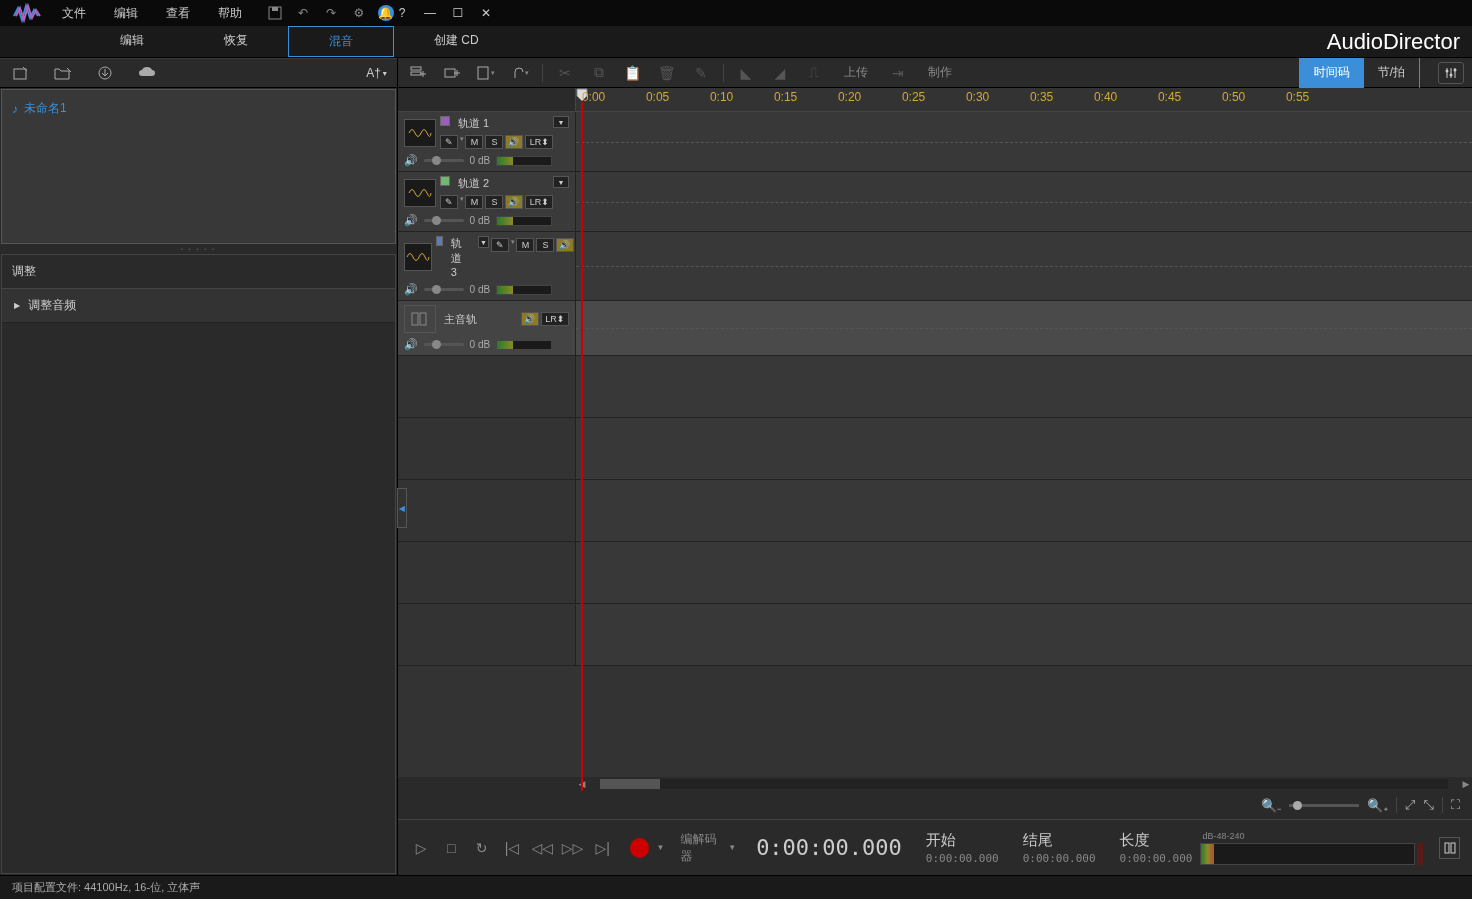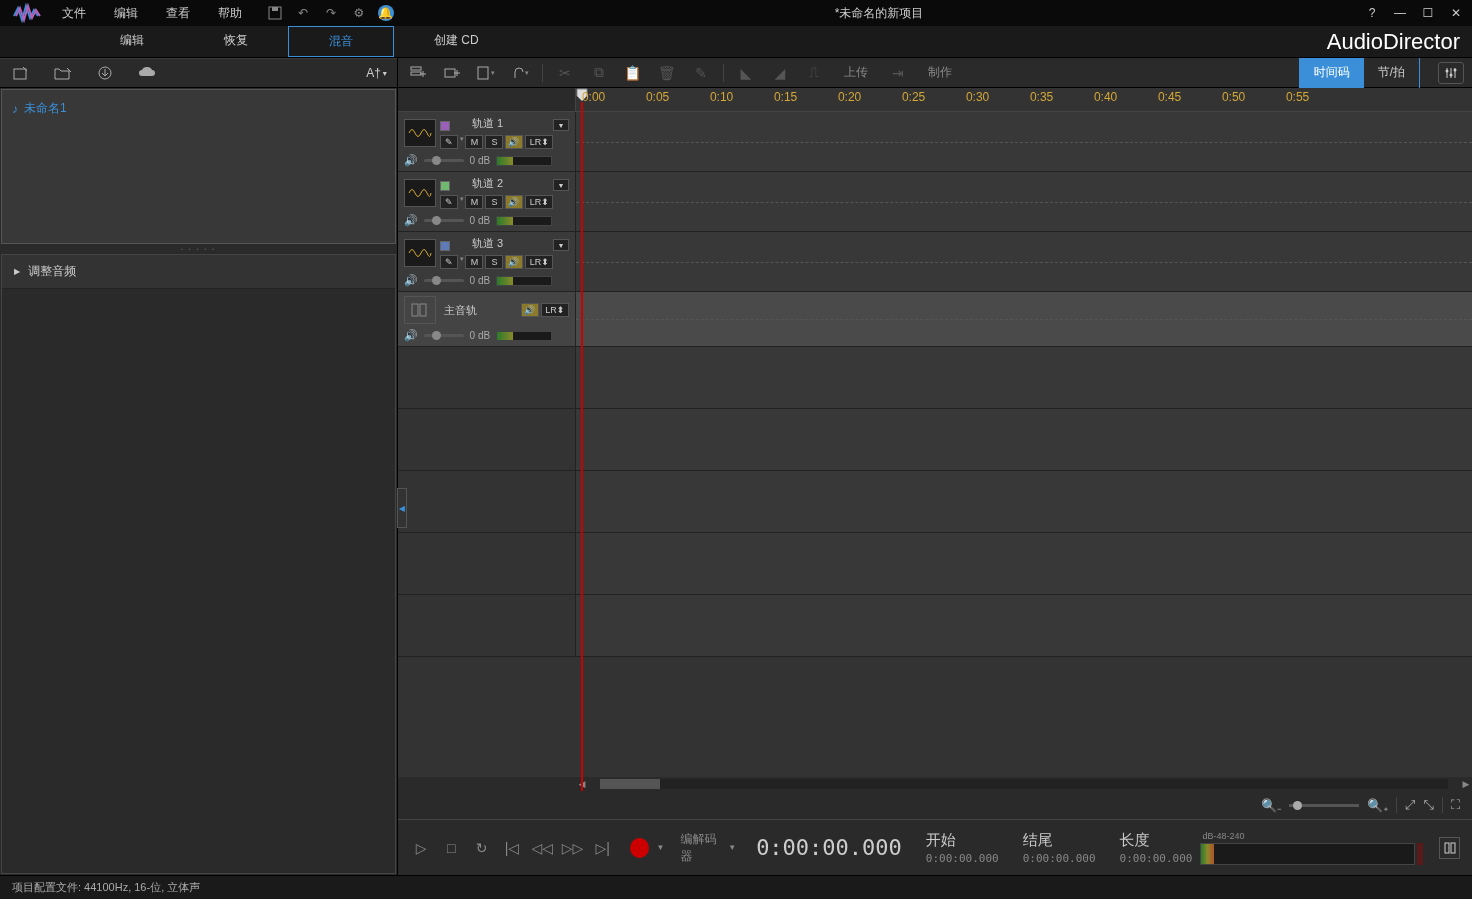--- a/index.html
+++ b/index.html
@@ -53,21 +53,21 @@
 .ruler-tick{position:absolute;top:2px;font-size:12px;color:#d4a838}
 .playhead-marker{position:absolute;left:0;top:0;width:12px;height:14px}
 .playhead-marker svg{display:block}
 .playhead-line{position:absolute;left:5px;top:14px;width:2px;height:700px;background:#cc0000;z-index:5}
 
 .tracks{flex:1;overflow:auto;background:#333}
 .track{display:flex;border-bottom:1px solid #222}
 .track-header{width:178px;background:#3a3a3a;border-right:1px solid #222;padding:4px 6px;display:flex;flex-direction:column;gap:3px}
 .track-top{display:flex;align-items:center;gap:4px}
 .track-icon{width:32px;height:28px;background:#1a1a1a;border:1px solid #555;display:flex;align-items:center;justify-content:center}
-.track-name-row{display:flex;align-items:flex-end;gap:22px;flex:1}
+.track-name-row{display:flex;align-items:flex-start;gap:8px;flex:1}
 .color-chip{width:10px;height:10px;border:1px solid #666}
 .track-name{font-size:11px;color:#ccc}
 .track-dropdown{margin-left:auto;width:16px;height:12px;background:#222;border:1px solid #555;cursor:pointer;display:flex;align-items:center;justify-content:center;font-size:7px}
 .track-btns{display:flex;gap:2px;margin-top:2px}
 .tbtn{width:18px;height:14px;background:#222;border:1px solid #555;font-size:9px;display:flex;align-items:center;justify-content:center;cursor:pointer;color:#ccc}
 .tbtn.lr{width:28px}
 .track-vol{display:flex;align-items:center;gap:6px;padding-top:2px}
 .vol-icon{color:#aaa;font-size:11px;cursor:pointer}
 .vol-slider{width:40px;height:3px;background:#555;position:relative;border-radius:2px}
 .vol-slider::after{content:"";position:absolute;left:8px;top:-3px;width:9px;height:9px;background:#888;border-radius:50%}
@@ -133,21 +133,20 @@
         <svg width="14" height="14" viewBox="0 0 14 14">
           <rect x="1" y="1" width="12" height="12" stroke="#888" fill="none"></rect>
           <rect x="4" y="1" width="6" height="4" fill="#888"></rect>
         </svg>
       </span>
     <span class="tool-icon">↶</span>
     <span class="tool-icon">↷</span>
     <span class="tool-icon">⚙</span>
     <span class="tool-icon" style="background:#3a8fd8;border-radius:50%;color:#fff;width:16px;height:16px">🔔</span>
   </div>
-  <div class="title-center">*未命名的新项目</div>
   <div class="window-controls">
     <span class="win-btn">?</span>
     <span class="win-btn">—</span>
     <span class="win-btn">☐</span>
     <span class="win-btn">✕</span>
   </div>
 </div>
 
 <div class="tabbar">
   <div class="tabs">
@@ -192,20 +191,21 @@
         </span>
     </div>
     <div class="media-list">
       <div class="media-item">
         <span class="note-icon">♪</span>
         <span>未命名1</span>
       </div>
     </div>
     <div class="splitter-h">• • • • •</div>
     <div class="adjust-panel">
+      <div class="panel-header">调整</div>
       <div class="accordion">
           <span>调整音频</span>
         </div>
     </div>
   </div>
 
   <div class="right-panel">
     <div class="collapse-handle">◀</div>
     <div class="timeline-toolbar">
       <span class="tl-tool">
@@ -356,21 +356,21 @@
         </div>
 
         <div class="track">
           <div class="track-header">
             <div class="track-top">
               <div class="track-icon">
                   <svg width="26" height="18" viewBox="0 0 26 18">
                     <path d="M2 9 Q5 2 8 9 Q11 16 14 9 Q17 2 20 9 Q23 16 24 9" stroke="#d4a838" fill="none"></path>
                   </svg>
                 </div>
-              <div style="flex:1;display:flex;flex-direction:column;gap:2px">
+              <div style="flex:1;display:flex;flex-direction:row;gap:2px">
                 <div class="track-name-row">
                   <span class="color-chip" style="background:#5f7ab8"></span>
                   <span class="track-name">轨道 3</span>
                   <span class="track-dropdown">▼</span>
                 </div>
                 <div class="track-btns">
                   <span class="tbtn">✎</span>
                     <span style="font-size:7px;color:#888">▾</span>
                   <span class="tbtn">M</span>
                   <span class="tbtn">S</span>

